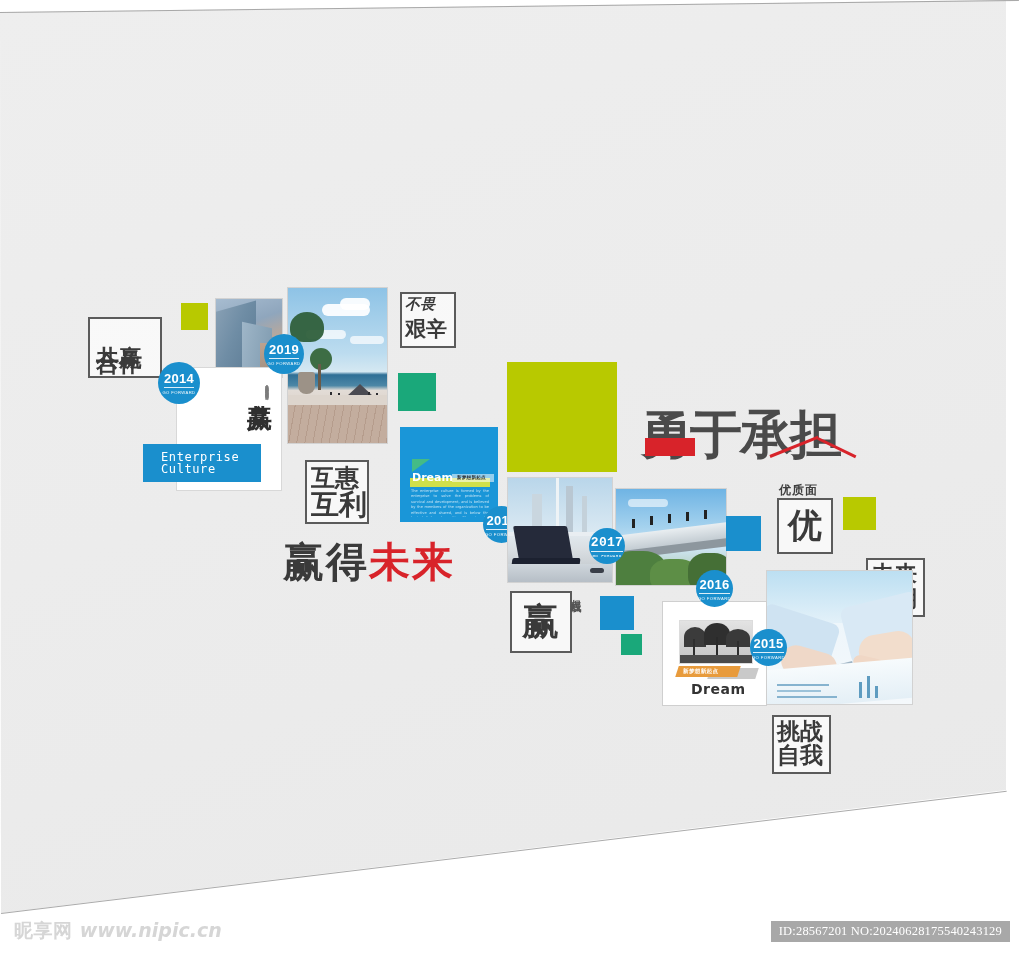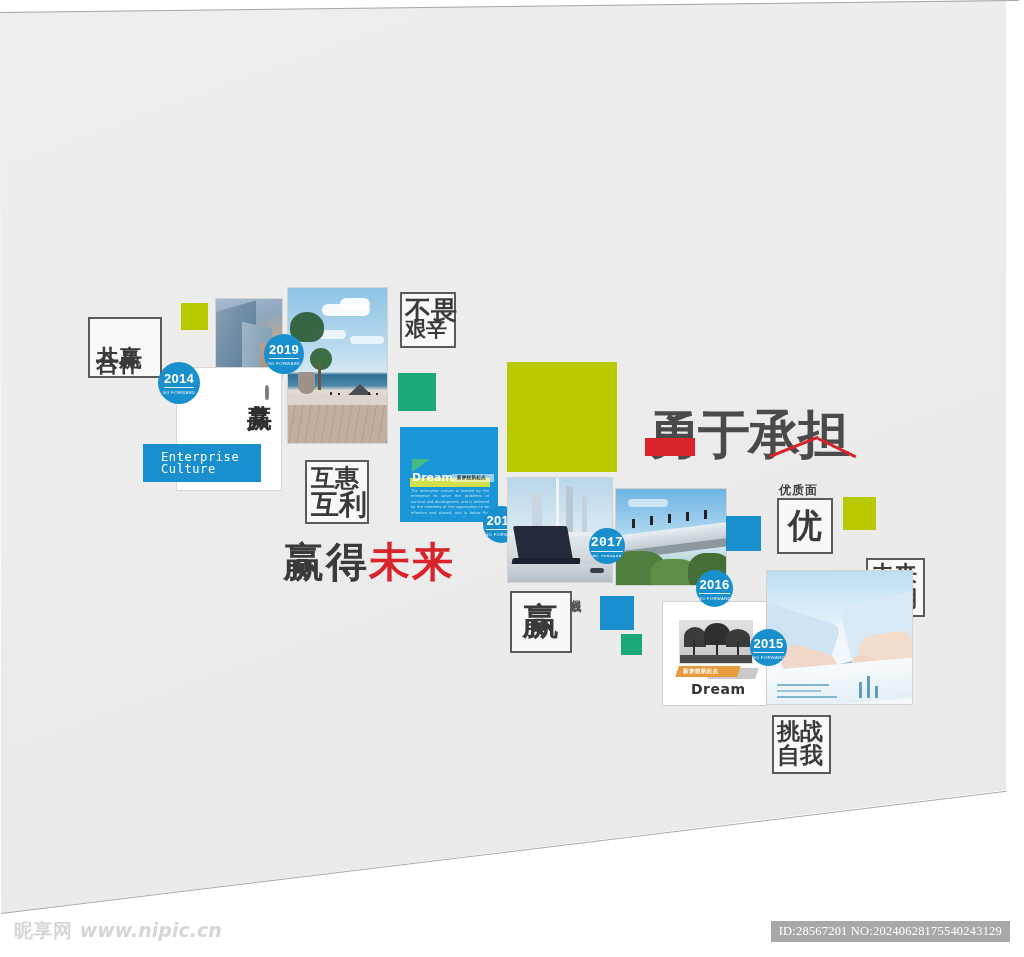--- a/index.html
+++ b/index.html
@@ -63,21 +63,21 @@
   
   .dcard{position:absolute;background:#fff;border:1px solid #cfcfcf;}
   .dcard .pic{position:absolute;background:#cfcfcf;overflow:hidden;border:1px solid #dcdcdc;}
   .dcard .orange{position:absolute;background:#e89b3c;height:11px;transform:skewX(-18deg);}
   .dcard .grey{position:absolute;background:#c9c9c9;height:11px;transform:skewX(-18deg);}
   .dcard .otx{position:absolute;color:#fff;font-size:5.6px;font-weight:bold;font-family:"DejaVu Sans",sans-serif;letter-spacing:.3px;}
   .dcard .dreamw{position:absolute;color:#333;font-weight:bold;font-size:14px;letter-spacing:.5px;font-family:"DejaVu Sans",sans-serif;}
 
   
   .headline{position:absolute;font-family:"DejaVu Sans",sans-serif;font-weight:bold;
-    color:#4a4a4a;font-size:52px;letter-spacing:-2px;line-height:1;white-space:nowrap;margin-left:8px;}
+    color:#4a4a4a;font-size:52px;letter-spacing:-2px;line-height:1;white-space:nowrap;}
   .hl-red-block{position:absolute;background:#d8232a;}
   .hl-red-slash{position:absolute;background:#d8232a;height:3px;transform-origin:0 50%;}
 
   .headline2{position:absolute;font-family:"DejaVu Sans",sans-serif;font-weight:bold;
     color:#3a3a3a;font-size:41px;letter-spacing:2px;line-height:1;white-space:nowrap;}
   .headline2 .red{color:#d8232a;}
 
   .vtext{position:absolute;writing-mode:vertical-rl;font-family:"DejaVu Sans",sans-serif;
     font-weight:bold;color:#555;font-size:11px;letter-spacing:1px;line-height:1;}
 
@@ -157,21 +157,21 @@
     <span class="yr">2014</span>
     <span class="gf">GO FORWARD</span>
   </div>
 
   <div class="badge" style="left:264px;top:334px;width:40px;height:40px;">
     <span class="yr">2019</span>
     <span class="gf">GO FORWARD</span>
   </div>
 
   <div class="sealbox" style="left:400px;top:292px;width:52px;height:52px;">
-    <span class="ln" style="left:3px;top:3px;font-size:26px;">不畏</span>
+    <span class="ln" style="left:3px;top:3px;font-size:15px;font-style:italic;">不畏</span>
     <span class="ln" style="left:3px;top:25px;font-size:21px;">艰辛</span>
   </div>
 
   <div class="sq" style="left:398px;top:373px;width:38px;height:38px;background:#1aa87a;"></div>
 
   <div class="sealbox" style="left:305px;top:460px;width:60px;height:60px;">
     <span class="ln" style="left:4px;top:4px;font-size:24px;">互惠</span>
     <span class="ln" style="left:4px;top:29px;font-size:28px;">互利</span>
   </div>
 

